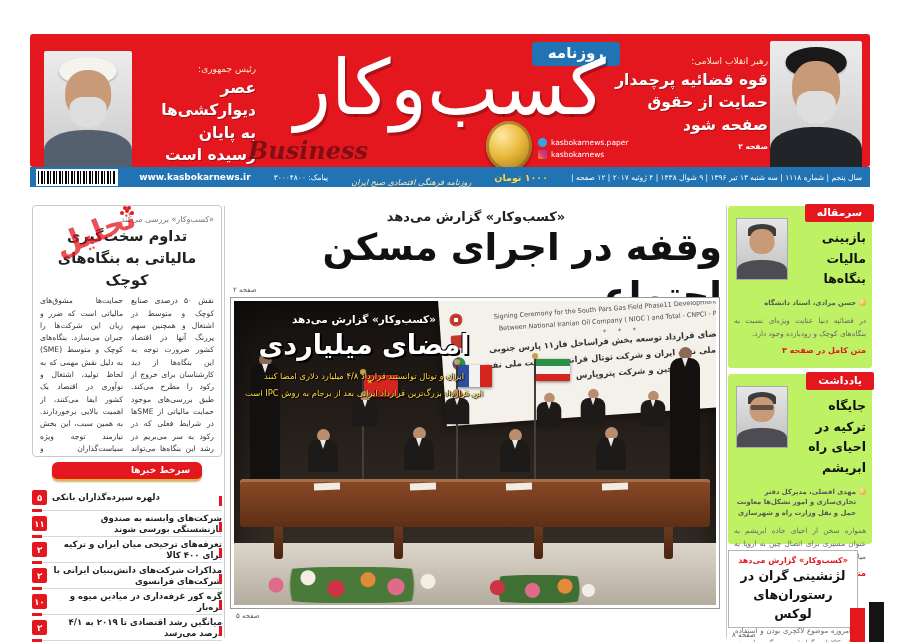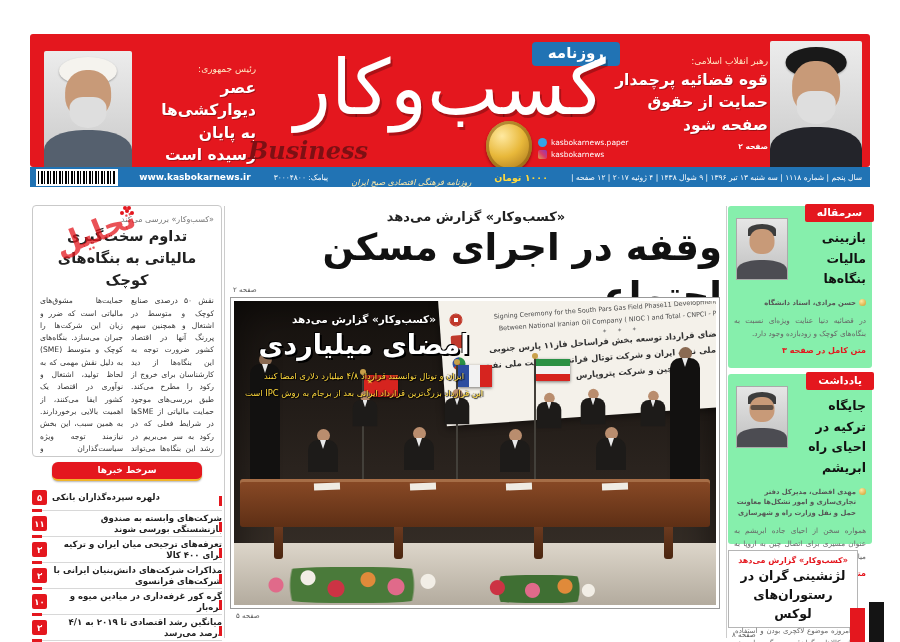--- a/index.html
+++ b/index.html
@@ -52,21 +52,21 @@
 
   
   .analysis-box { position:absolute; left:32px; top:205px; width:190px; height:252px; border:1px solid #c9c9c9; border-radius:4px; padding:3px 7px; overflow:hidden; }
   .ornament { width:4px; height:4px; margin:0 auto 2px; border-radius:50%; background:#e4171e; box-shadow:-5px 2px 0 #e4171e, 5px 2px 0 #e4171e, -2px -3px 0 #e4171e, 2px -3px 0 #e4171e; }
   .an-kicker { font-size:8px; color:#777; direction:rtl; }
   .an-headline { font-size:14.5px; font-weight:bold; text-align:center; direction:rtl; line-height:1.5; margin:2px 0 4px; position:relative; z-index:1; }
   .an-watermark { position:absolute; left:20px; top:8px; font-size:30px; font-weight:bold; color:rgba(227,23,30,.75); transform:rotate(-22deg); direction:rtl; z-index:2; pointer-events:none; letter-spacing:2px; }
   .an-body { font-size:7.6px; color:#333; text-align:justify; direction:rtl; line-height:1.62; column-count:2; column-gap:8px; height:176px; overflow:hidden; }
 
   .headlines { position:absolute; left:32px; top:462px; width:190px; }
-  .hl-title { width:150px; margin:0 auto; background:#e4171e; border-bottom:2px solid #f0b429; border-radius:6px; color:#fff; font-size:9px; font-weight:bold; text-align:center; padding:3px 4px 4px; direction:rtl; box-shadow:0 1px 2px rgba(0,0,0,.3); }
+  .hl-title { width:150px; margin:0 auto; background:#e4171e; border-bottom:2px solid #f0b429; border-radius:6px; color:#fff; font-size:9px; font-weight:bold; padding:3px 12px 4px; direction:rtl; box-shadow:0 1px 2px rgba(0,0,0,.3); }
   .hl-list { list-style:none; margin-top:4px; }
   .hl-item { display:flex; align-items:center; gap:5px; height:26px; border-bottom:1px solid #d8d8d8; position:relative; }
   .hl-item::before { content:""; position:absolute; left:0; bottom:-2px; width:10px; height:3px; background:#e4171e; }
   .hl-item::after { content:""; position:absolute; right:0; bottom:4px; width:3px; height:10px; background:#e4171e; }
   .hl-badge { flex:0 0 15px; height:15px; background:#e4171e; color:#fff; font-size:8.5px; font-weight:bold; display:flex; align-items:center; justify-content:center; border-radius:2px; }
   .hl-text { font-size:8.6px; font-weight:bold; color:#222; direction:rtl; text-align:right; line-height:1.2; }
 
   
   .lead-kicker { position:absolute; left:230px; top:209px; width:492px; text-align:center; font-size:13px; font-weight:bold; direction:rtl; }
   .lead-headline { position:absolute; left:230px; top:224px; width:492px; text-align:right; font-size:37px; font-weight:bold; direction:rtl; line-height:1.3; color:#111; }
@@ -122,21 +122,21 @@
   .fl-2 { left:240px; width:130px; height:28px;
     background:radial-gradient(circle at 18% 45%, #cc3344 0 7px, transparent 8px), radial-gradient(circle at 45% 55%, #e06a8a 0 7px, transparent 8px), radial-gradient(circle at 70% 40%, #e08a3a 0 7px, transparent 8px), radial-gradient(circle at 88% 55%, #f2eee6 0 6px, transparent 7px), radial-gradient(circle at 50% 50%, #3f6f33 0 60%, transparent 62%); }
 
   .photo-overlay { position:absolute; left:8px; top:12px; width:244px; z-index:6; text-align:center; direction:rtl; }
   .po-kicker { font-size:10.5px; font-weight:bold; color:#fff; text-shadow:1px 1px 2px #000; }
   .po-headline { font-size:27px; font-weight:bold; color:#fff; text-shadow:2px 2px 0 #000, -1px -1px 0 #000; margin:4px 0 8px; }
   .po-deck { font-size:8.4px; font-weight:normal; color:#ffd93d; line-height:2; text-shadow:1px 1px 1px #000, -1px 0 1px #000; }
   .photo-caption { position:absolute; left:236px; top:612px; font-size:7px; color:#555; direction:rtl; }
 
   
-  .side-box { position:absolute; left:728px; width:144px; background:#86efac; border-radius:3px; padding:6px; }
+  .side-box { position:absolute; left:728px; width:144px; background:#bef264; border-radius:3px; padding:6px; }
   .sb-editorial { top:206px; height:162px; }
   .sb-note { top:374px; height:170px; }
   .side-tab { position:absolute; top:-2px; right:-2px; background:#e4171e; color:#fff; font-size:10.5px; font-weight:bold; padding:2px 12px 4px; border-radius:2px; direction:rtl; }
   .side-photo { position:absolute; left:8px; top:12px; width:52px; height:62px; background:linear-gradient(#e6e6e6,#bfbfbf); overflow:hidden; border:1px solid #aaa; }
   .sp-hair { position:absolute; left:50%; transform:translateX(-50%); top:8%; width:56%; height:20%; border-radius:50% 50% 0 0; background:#3c3c3c; }
   .sp-face { position:absolute; left:50%; transform:translateX(-50%); top:16%; width:50%; height:42%; border-radius:45%; background:#c89a78; }
   .sp-glasses { position:absolute; left:50%; transform:translateX(-50%); top:30%; width:46%; height:8%; background:rgba(40,40,40,.65); border-radius:2px; }
   .sp-body { position:absolute; left:50%; transform:translateX(-50%); bottom:-4%; width:100%; height:36%; border-radius:45% 45% 0 0; background:#4c4c52; }
   .side-headline { margin:16px 0 0 58px; font-size:12.5px; font-weight:bold; direction:rtl; text-align:right; line-height:1.65; color:#111; }
   .side-byline { display:flex; direction:rtl; gap:3px; margin-top:8px; font-size:6.8px; font-weight:bold; color:#555; text-align:right; line-height:1.6; }

